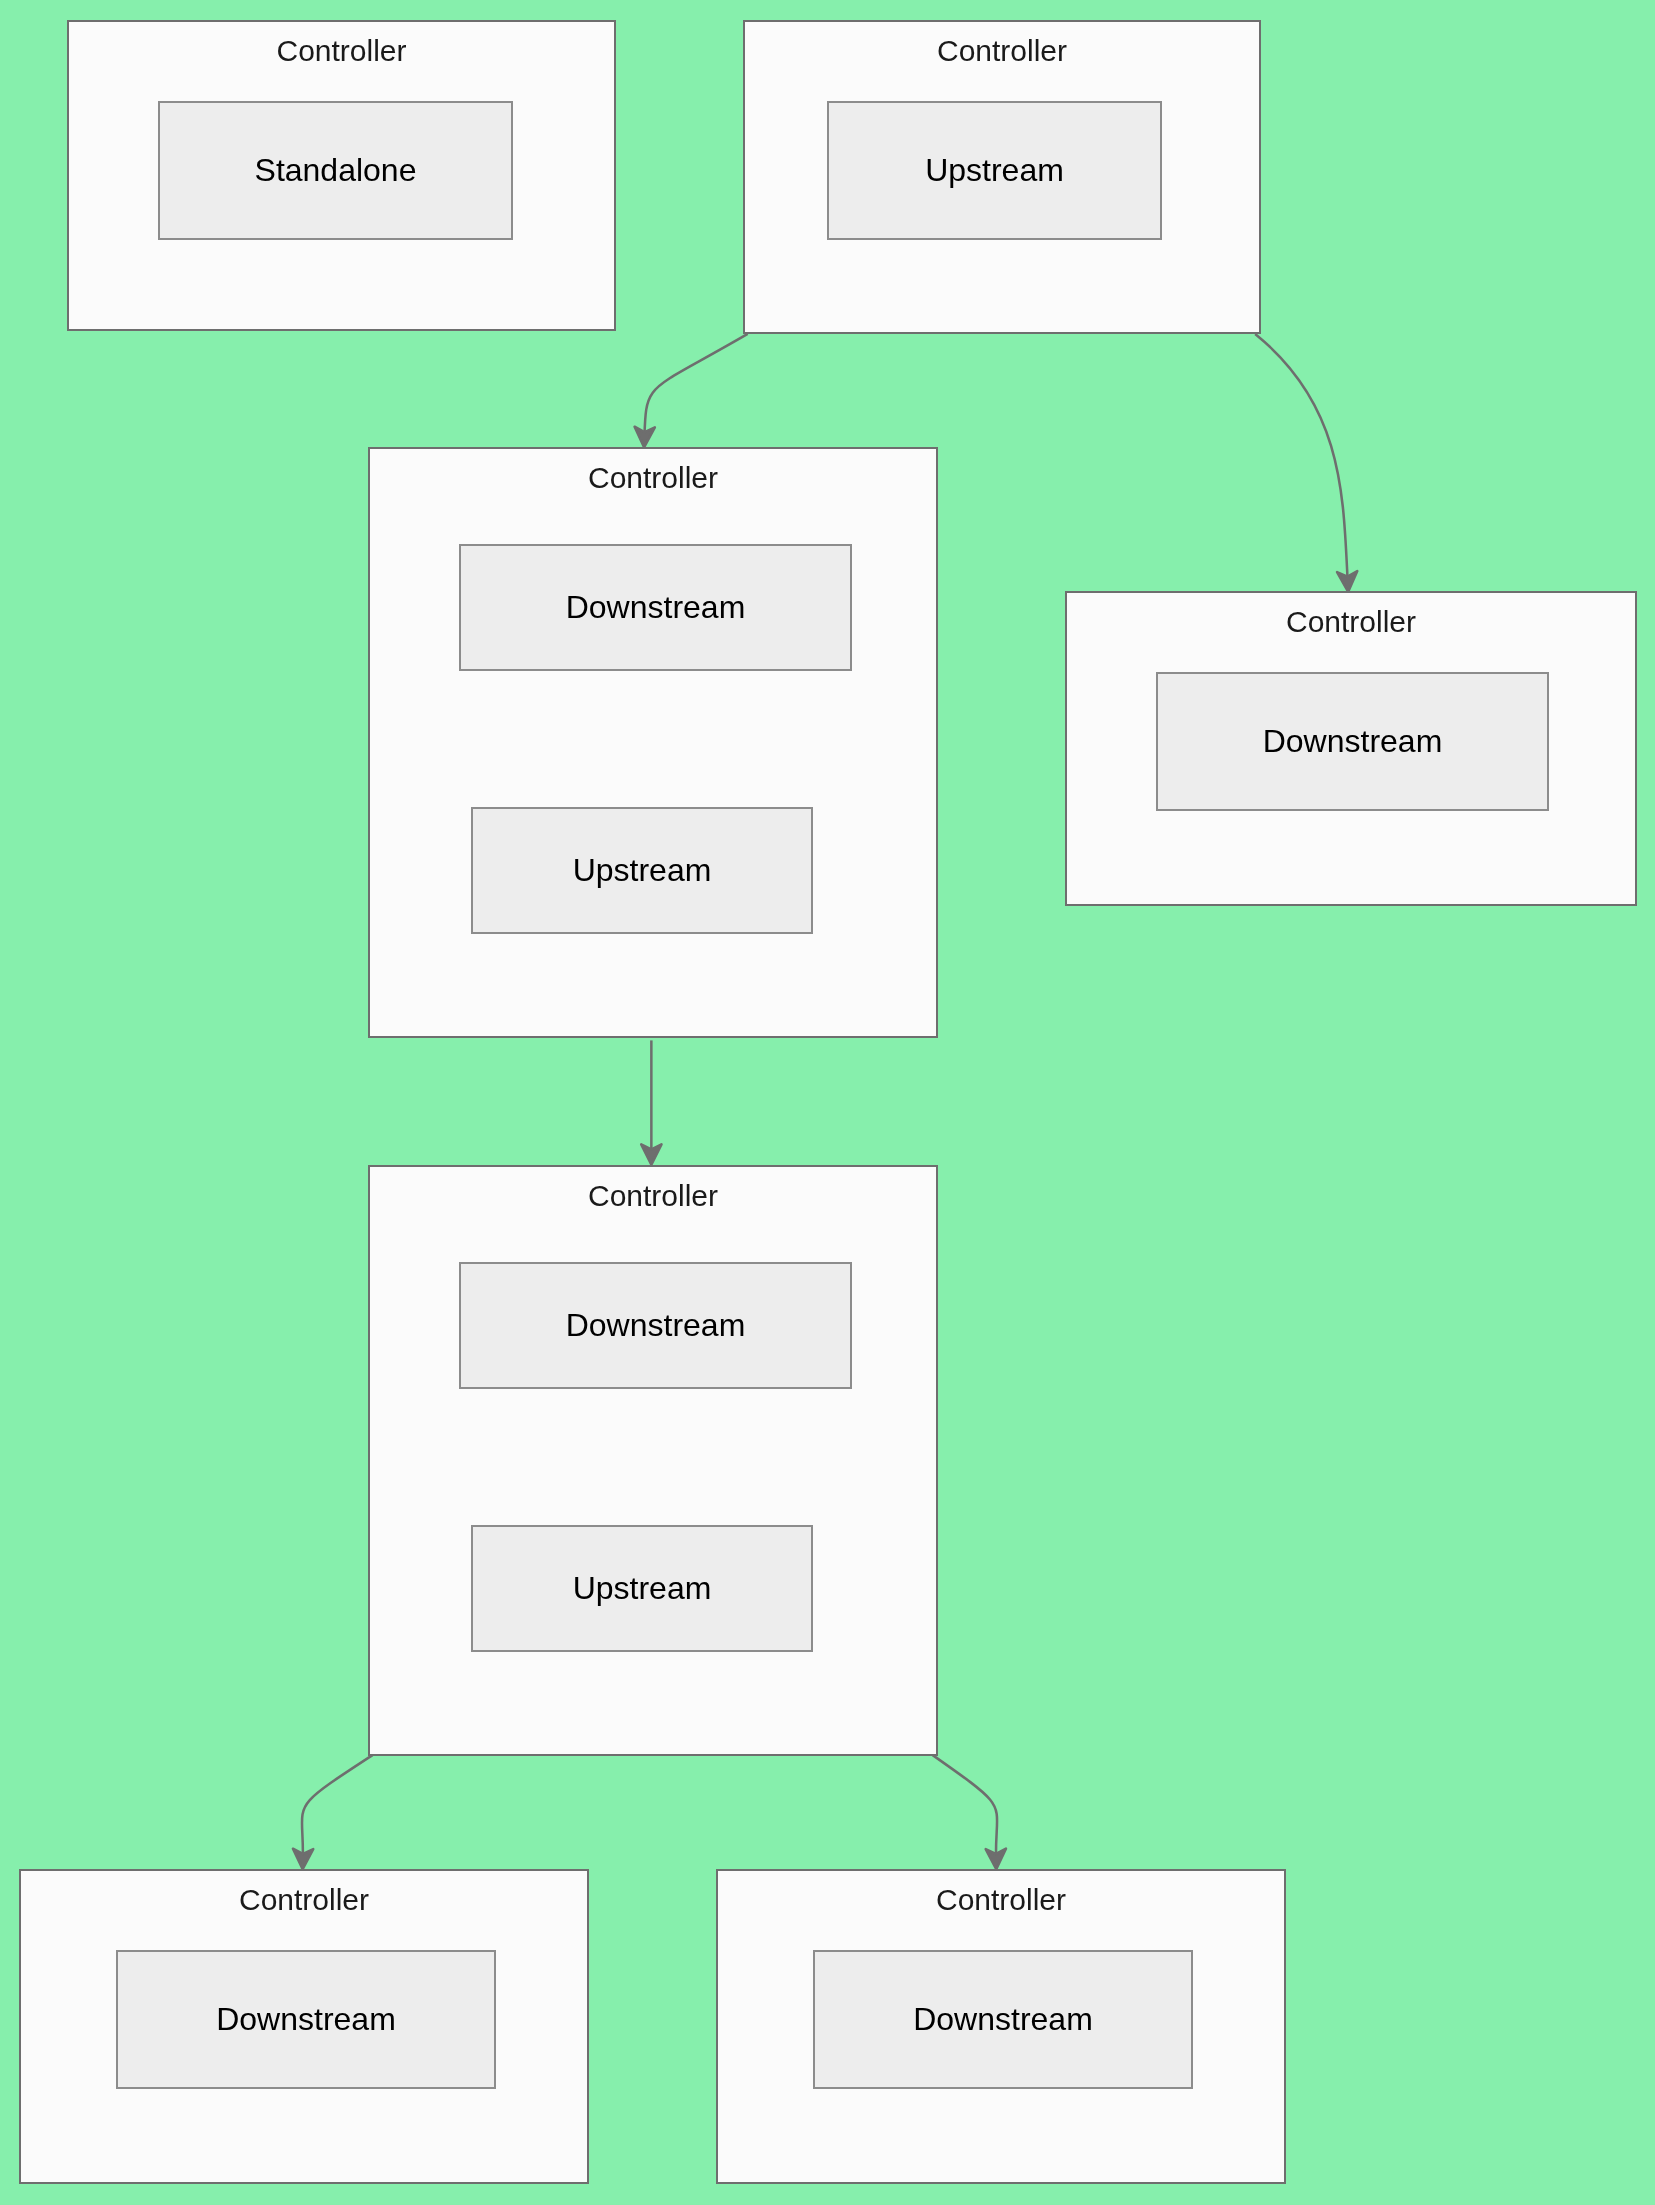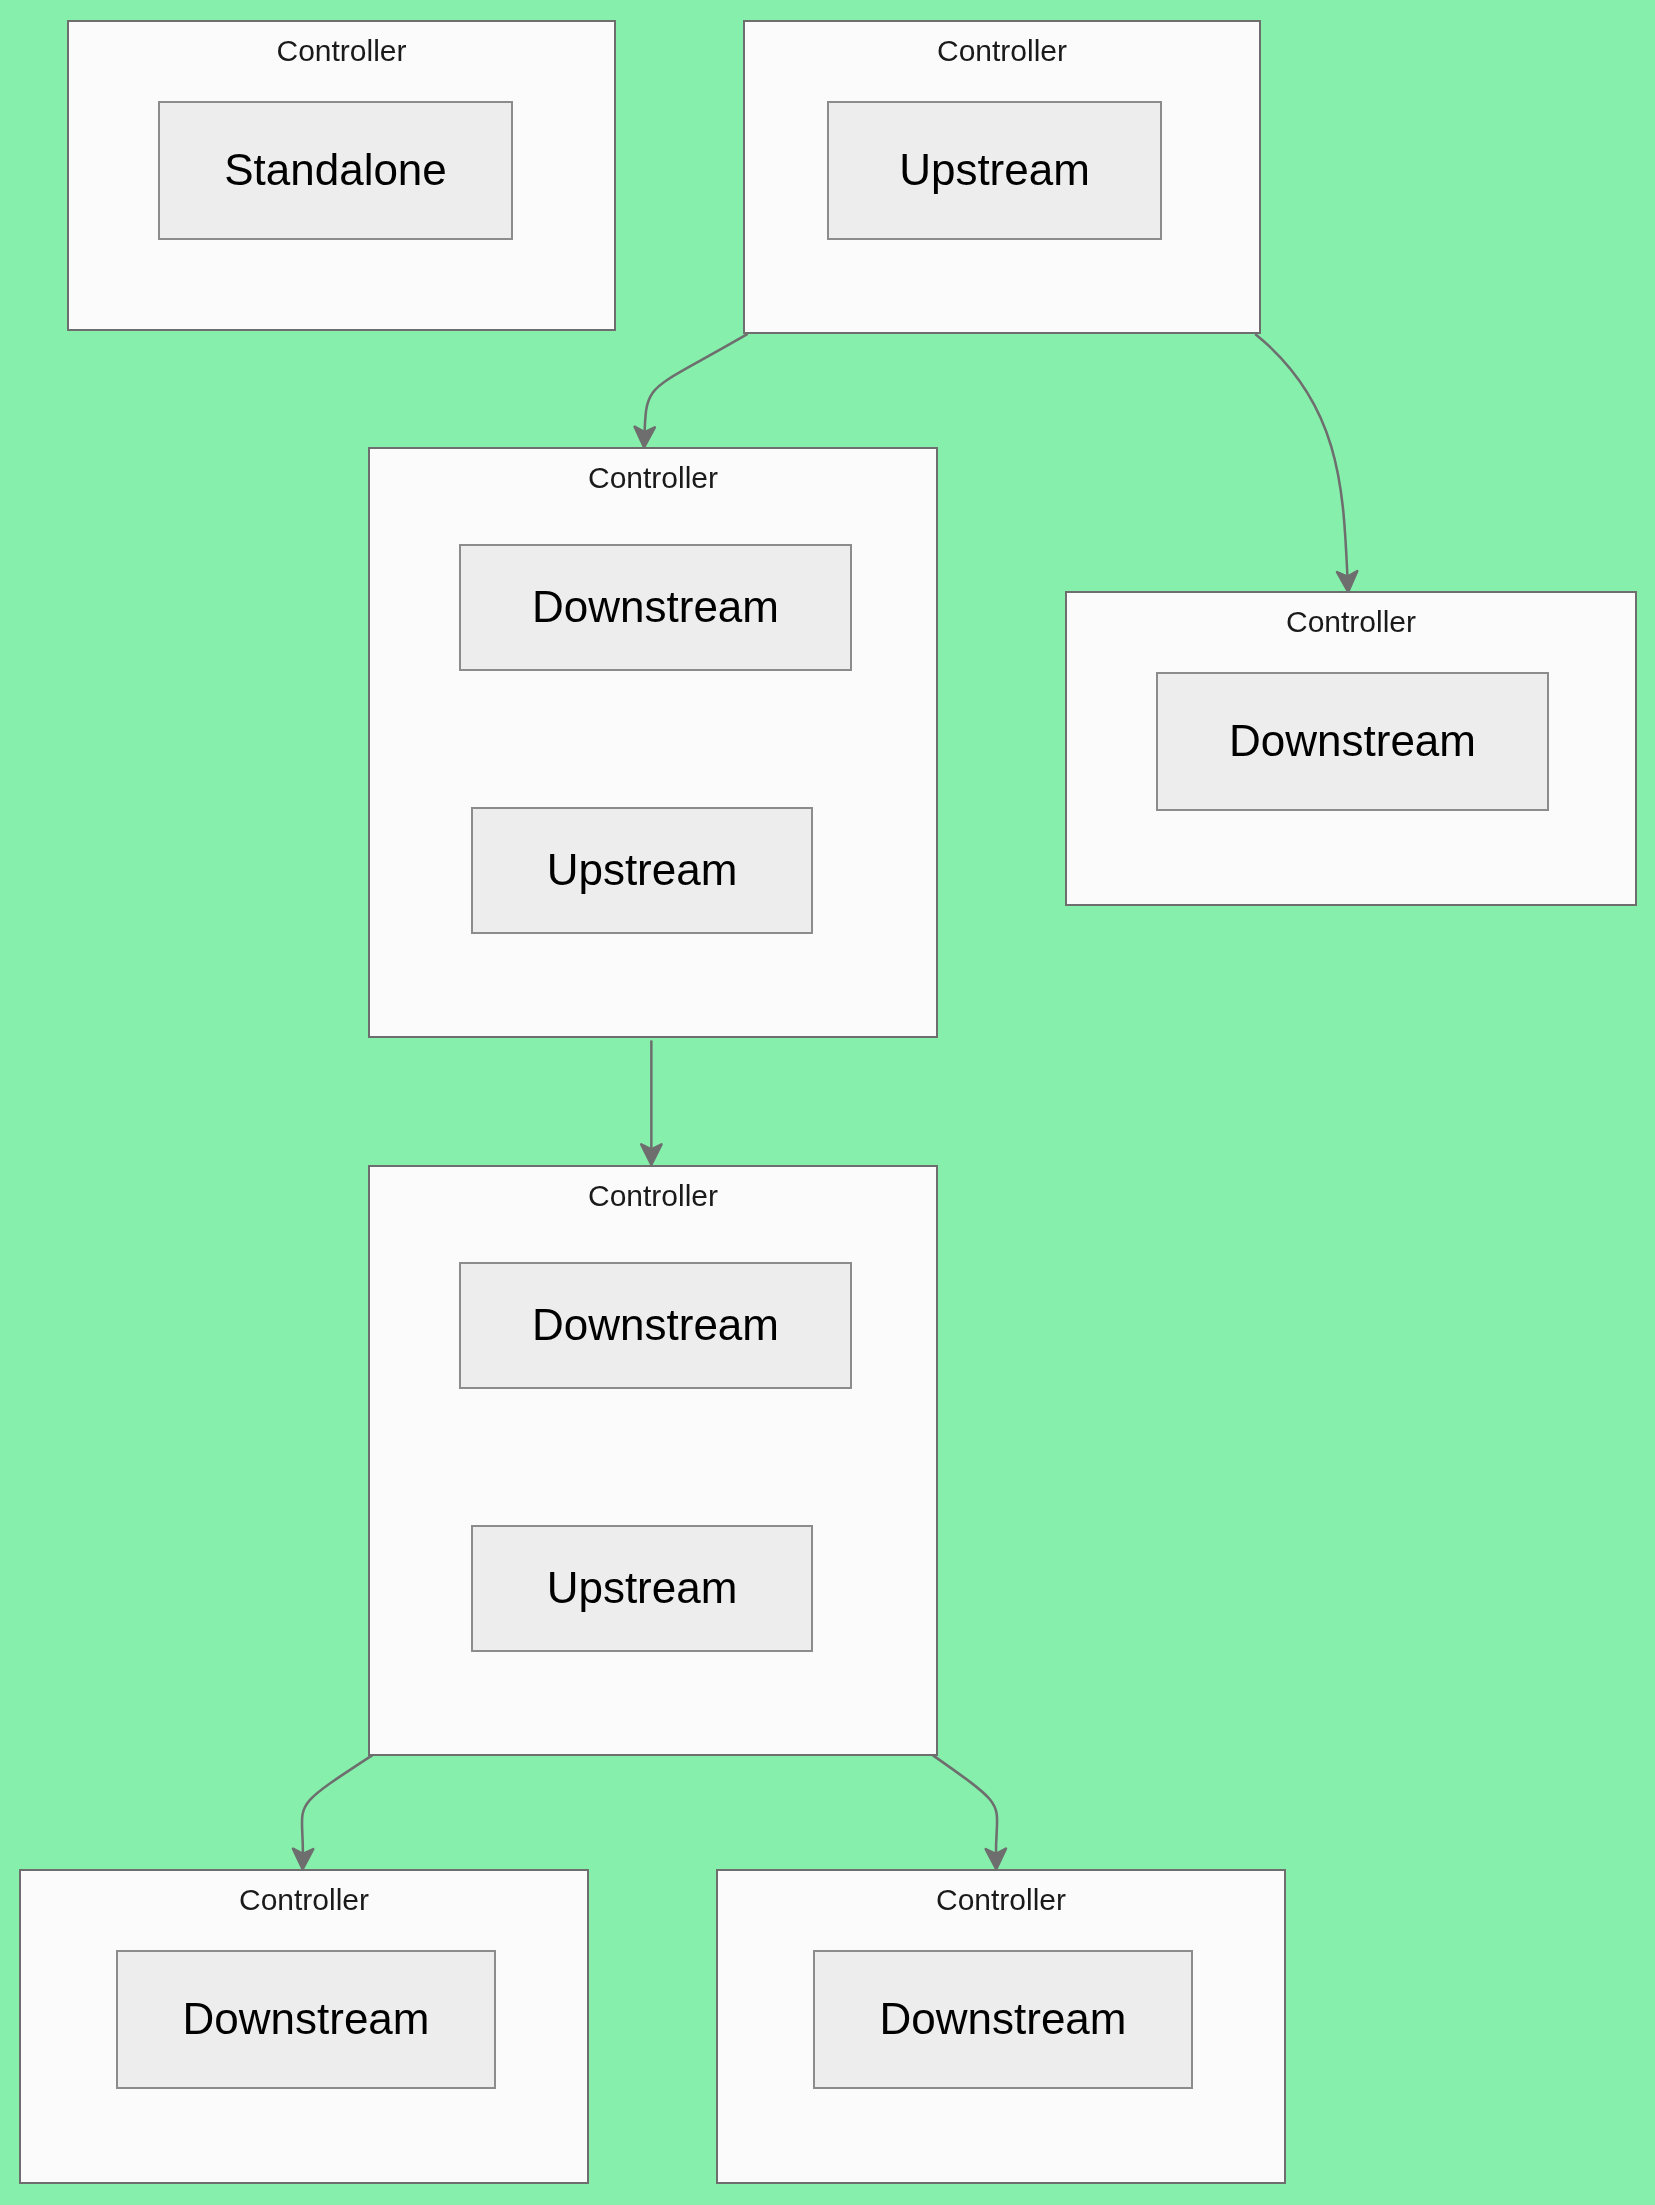--- a/index.html
+++ b/index.html
@@ -45,21 +45,21 @@
     position: absolute;
     background: #ededed;
     border: 2.5px solid #8c8c8c;
     box-sizing: border-box;
     display: flex;
     align-items: center;
     justify-content: center;
   }
   .component-label {
     color: #000000;
-    font-size: 44px;
+    font-size: 32px;
     line-height: 1.05;
     white-space: nowrap;
     text-align: right;
   }
 </style>
 </head>
 <body>
 
 <div id="canvas">
 

